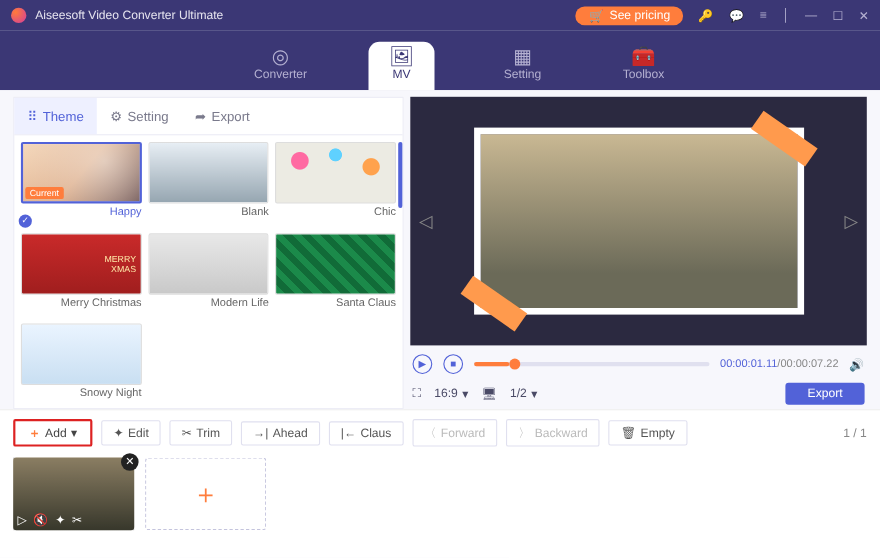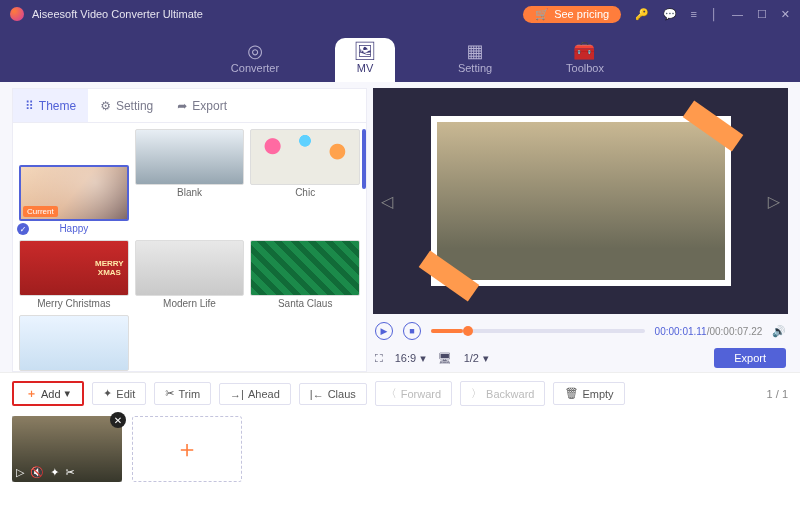--- a/index.html
+++ b/index.html
@@ -16,21 +16,21 @@
   .nav-icon { font-size: 18px; line-height: 18px; }
   .work { display: flex; height: 290px; background: #f7f7fc; }
   .left { width: 355px; background: #fff; border: 1px solid #ececf5; margin: 6px 2px 0 12px; display: flex; flex-direction: column; }
   .tabs { display: flex; align-items: center; height: 34px; border-bottom: 1px solid #ececf5; }
   .tab { display: flex; align-items: center; gap: 5px; padding: 0 12px; height: 100%; font-size: 12px; color: #7a7a8c; cursor: pointer; }
   .tab.active { background: #eef0ff; color: #5262d8; }
   .theme-grid { flex:1; overflow:hidden; padding: 6px 6px 0 6px; display: grid; grid-template-columns: repeat(3, 1fr); gap: 6px 6px; position:relative;}
   .theme-cell { text-align: center; }
   .thumb { width: 100%; height: 56px; border:1px solid #ddd; border-radius:2px; position:relative; overflow:hidden;}
   .thumb.sel { border:2px solid #5262d8; }
-  .cap { font-size: 10px; color: #666; margin-top: 2px; }
+  .cap { font-size: 10px; color: #666; margin-top: 2px; text-align: right; }
   .cap.sel { color:#5262d8; }
   .current-tag{position:absolute;left:2px;bottom:2px;background:#ff7d3c;color:#fff;font-size:8px;padding:1px 4px;border-radius:2px;}
   .tick{position:absolute;width:12px;height:12px;background:#5262d8;border-radius:50%;color:#fff;font-size:8px;display:flex;align-items:center;justify-content:center;}
   .scrollbar{position:absolute;right:0;top:6px;width:4px;height:60px;background:#5262d8;border-radius:2px;}
 
   .right { flex:1; padding: 6px 12px 0 4px; display:flex; flex-direction:column; }
   .preview { flex:1; background:#2b2940; position:relative; display:flex; align-items:center; justify-content:center; }
   .preview-inner { width: 300px; height: 170px; background: linear-gradient(180deg,#c9b893 0%, #6b6a58 80%); border:6px solid #fff; position:relative;}
   .tape{position:absolute;width:60px;height:20px;background:#ff9a4d;transform:rotate(35deg);} 
   .tape.t1{top:-6px;right:-18px;} .tape.t2{bottom:-6px;left:-18px;}
@@ -52,30 +52,30 @@
 
   .clips{display:flex;gap:10px;padding:4px 12px 10px;}
   .clip{width:110px;height:66px;border:1px dashed #c4c4dd;display:flex;align-items:center;justify-content:center;position:relative;border-radius:3px;}
   .clip.filled{border:none;background:linear-gradient(180deg,#b9a884,#4a4a3a);}
   .clip.filled .overlay{position:absolute;inset:0;background:rgba(0,0,0,.25);}
   .clip .close{position:absolute;top:-4px;right:-4px;width:16px;height:16px;background:#222;border-radius:50%;color:#fff;font-size:10px;display:flex;align-items:center;justify-content:center;cursor:pointer;}
   .clip .mini-icons{position:absolute;bottom:3px;left:4px;display:flex;gap:6px;color:#fff;font-size:11px;}
   .plus-big{font-size:24px;color:#ff7d3c;}
 
   
-  .th-happy{background:radial-gradient(circle at 70% 30%, #fff8, transparent),linear-gradient(130deg,#f4d6b8,#d9a57e,#5b3d3b);margin-top:36px;} 
+  .th-happy{background:radial-gradient(circle at 70% 30%, #fff8, transparent),linear-gradient(130deg,#f4d6b8,#d9a57e,#5b3d3b);} 
   .th-blank{background:linear-gradient(180deg,#e7eef4,#96a6b1);} 
   .th-chic{background:radial-gradient(circle at 20% 30%,#ff6aa2 8%,transparent 9%),radial-gradient(circle at 50% 20%,#5fd1ff 8%,transparent 9%),radial-gradient(circle at 80% 40%,#ffa24d 8%,transparent 9%),#ecebe3;} 
   .th-simple{background:linear-gradient(180deg,#f9d773 40%,#f0a93e 40%,#2f2f44 85%);} 
   .th-ctree{background:linear-gradient(#0f1a2e,#1c2c4a);} 
   .th-merry{background:linear-gradient(#c92a2a,#a01e1e);} 
   .th-santa{background:repeating-linear-gradient(45deg,#1b8a4a 0 6px,#116b38 6px 12px);} 
   .th-modern{background:linear-gradient(#e8e8e8,#c9c9c9);} 
   .th-snowy{background:linear-gradient(#eaf4ff,#c9dff2);} 
-  .merry-text{position:absolute;right:4px;top:50%;transform:translateY(-50%);color:#ffe9a8;font-size:8px;font-weight:bold;line-height:9px;text-align:center;}
+  .merry-text{position:absolute;right:4px;top:50%;transform:translateY(-50%);color:#ffe9a8;font-size:8px;font-weight:normal;line-height:9px;text-align:right;}
 </style>
 </head>
 <body>
 
 <div class="titlebar">
   <div class="logo"></div>
   <span>Aiseesoft Video Converter Ultimate</span>
   <div class="spacer"></div>
   <div class="pricing-btn">
     <span>🛒</span>

